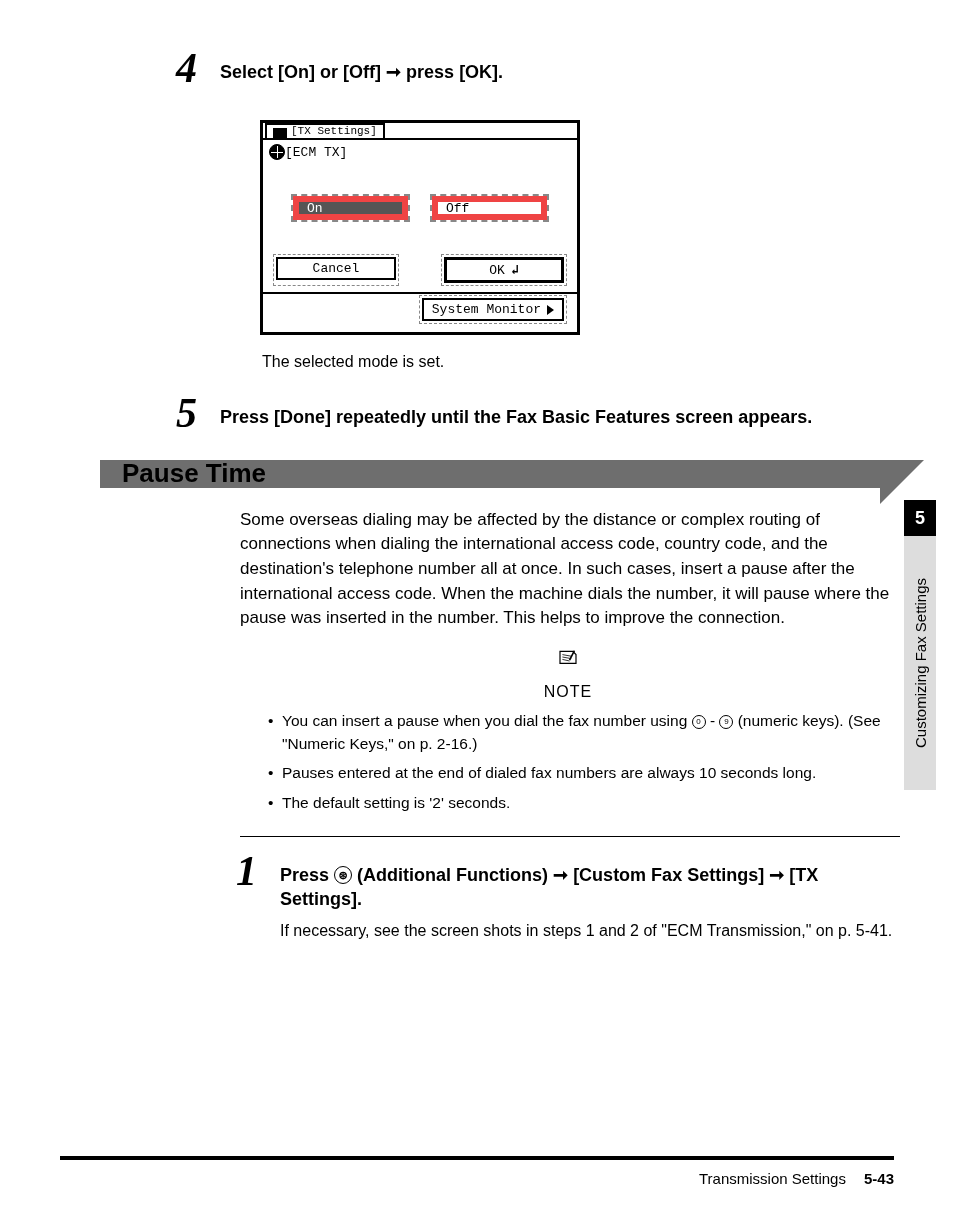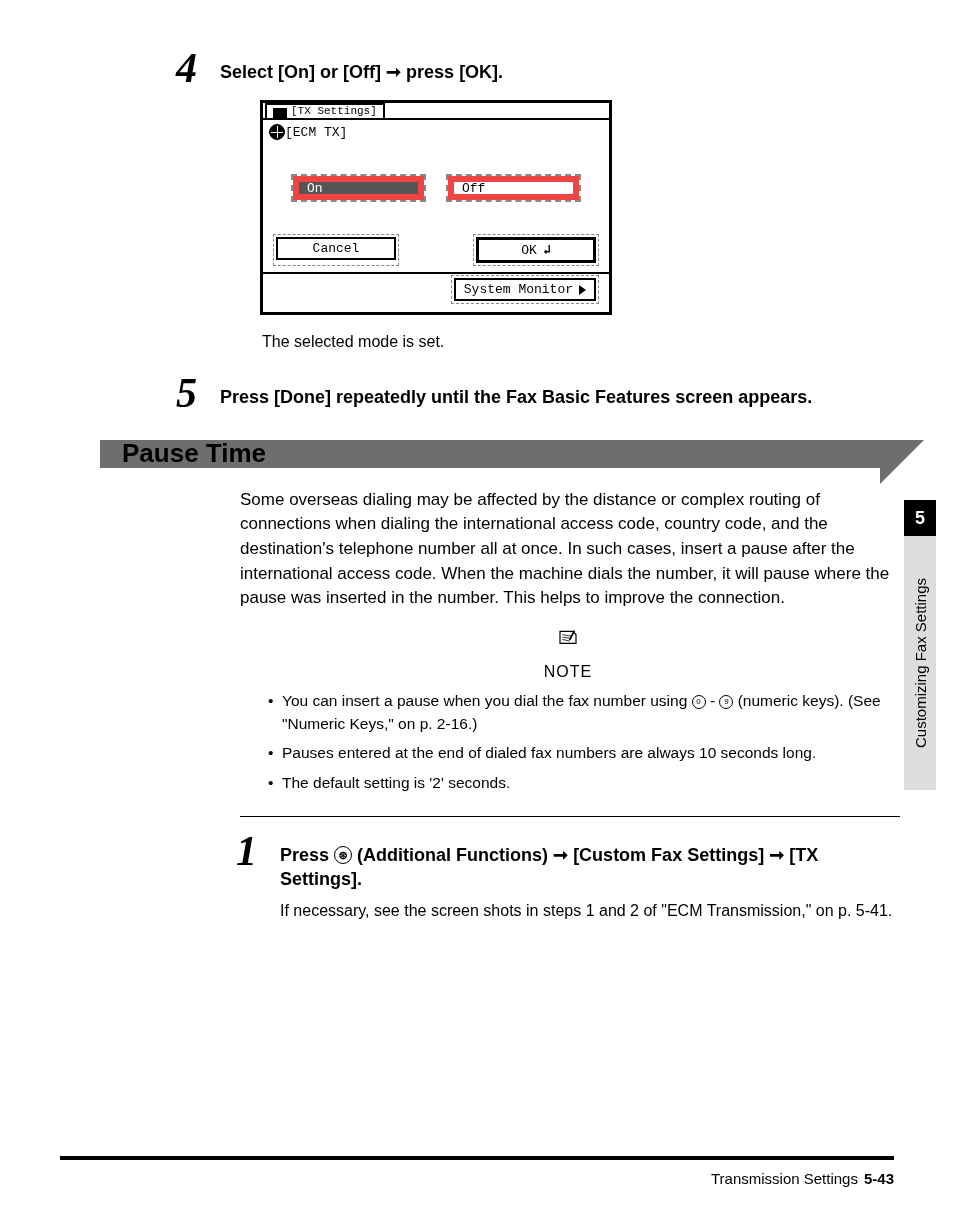--- a/index.html
+++ b/index.html
@@ -14,21 +14,21 @@
 
   .content { margin-left: 160px; width: 680px; }
 
   
   .step { position: relative; margin-bottom: 18px; }
   .step-num { position: absolute; left: -44px; top: -16px; font-family: "Times New Roman", serif; font-style: italic; font-weight: bold; font-size: 42px; }
   .step-head { font-weight: bold; font-size: 18px; line-height: 1.35; }
   .arrow { font-weight: bold; }
 
   
-  .device { margin: 16px 0 18px 40px; width: 352px; border: 3px solid #000; background: #fff; font-family: "Courier New", monospace; font-size: 13px; }
+  .device { margin: 36px 0 18px 40px; width: 320px; border: 3px solid #000; background: #fff; font-family: "Courier New", monospace; font-size: 13px; }
   .dev-tab-row { display:flex; border-bottom: 2px solid #000; height:17px; overflow:hidden; align-items:flex-end;}
   .dev-tab { border:2px solid #000; border-bottom:none; padding:0 6px; margin-left:2px; font-size:11px; line-height:13px; display:flex; align-items:center; gap:4px; background:#fff;}
   .dev-tab.back { background:#fff; }
   .dev-title-row { display:flex; align-items:center; padding:4px 6px; gap:0; }
   .globe { width:16px; height:16px; border:1.5px solid #000; border-radius:50%; position:relative; background:#000; }
   .globe::before,.globe::after{content:"";position:absolute;background:#fff;}
   .globe::before{left:7px;top:1px;width:1px;height:12px;}
   .globe::after{left:1px;top:7px;width:12px;height:1px;}
   .dev-body { padding: 30px 28px 26px; display:flex; gap:20px; }
   .opt { flex:1; border:2px dashed #888; padding:0; position:relative; height:28px; display:flex; align-items:center; }
@@ -64,21 +64,21 @@
 
   hr.sep { border:none; border-top:1.5px solid #000; margin: 22px 0 26px -0px; width: 680px; }
 
   .af-icon { display:inline-flex; width:18px;height:18px;border:1.5px solid #000;border-radius:50%; align-items:center;justify-content:center; font-size:11px; vertical-align:middle; position:relative; top:-1px;}
 
   .subtext { font-size:16px; line-height:1.45; margin-top:8px;}
 
   
   .footer { position:absolute; left:60px; right:60px; bottom:40px; }
   .footer-line { border:none; border-top:4px solid #000; margin-bottom:10px;}
-  .footer-row { display:flex; justify-content:flex-end; align-items:flex-end; gap:6px; font-size:15px;}
+  .footer-row { display:flex; justify-content:flex-end; align-items:flex-end; gap:18px; font-size:15px;}
   .footer-row .pg { font-weight:bold; }
 
   .fax-icon{width:14px;height:10px;background:#000;display:inline-block;position:relative;top:1px;}
 </style>
 </head>
 <body>
 
 <div class="page">
 
   <div class="side-tab">

